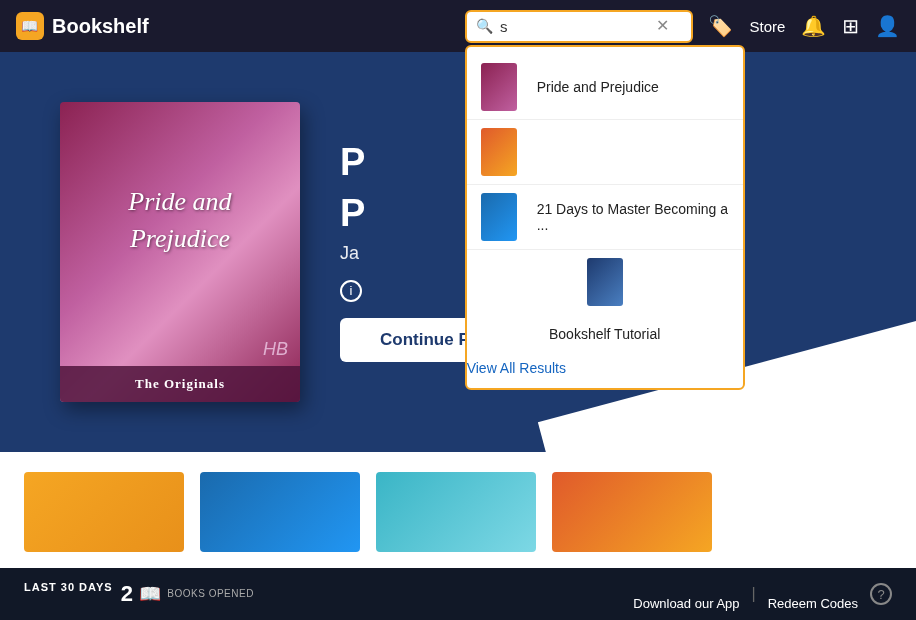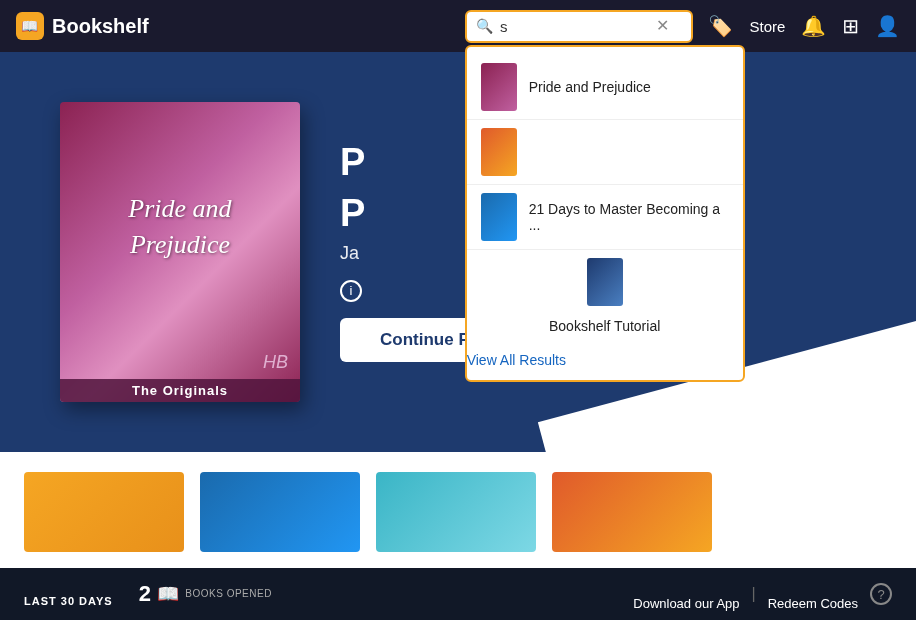--- a/index.html
+++ b/index.html
@@ -82,21 +82,21 @@
       border: 2.5px solid #f5a623;
       border-radius: 6px;
       z-index: 200;
       min-width: 280px;
       padding: 8px 0;
     }
     .search-result-item {
       display: flex;
       align-items: center;
       padding: 8px 14px;
-      gap: 12px;
+      gap: 20px;
       cursor: pointer;
       border-bottom: 1px solid #eee;
     }
     .search-result-item:last-of-type { border-bottom: none; flex-direction: column; }
     .result-thumbnail {
       width: 36px;
       height: 48px;
       border-radius: 3px;
       object-fit: cover;
       flex-shrink: 0;
@@ -170,21 +170,22 @@
       font-family: Georgia, 'Times New Roman', serif;
       font-style: italic;
       font-size: 26px;
       color: white;
       text-align: center;
       line-height: 1.4;
       text-shadow: 1px 1px 3px rgba(0,0,0,0.5);
     }
     .book-footer {
       background: rgba(80, 20, 60, 0.85);
-      padding: 4px 12px;
+      padding: 10px 12px;
+      font-family: Liberation Serif, serif;
     }
     .book-footer-text {
       color: white;
       font-size: 13px;
       font-weight: 600;
       text-align: center;
       letter-spacing: 1px;
     }
     .book-hb {
       color: #e0b0d0;
@@ -272,22 +273,22 @@
       height: 52px;
       display: flex;
       align-items: center;
       padding: 0 24px;
       position: absolute;
       bottom: 0;
       width: 100%;
     }
     .footer-left {
       display: flex;
-      align-items: flex-end;
-      gap: 26px;
+      align-items: flex-start;
+      gap: 8px;
     }
     .last-30-label {
       color: white;
       font-size: 11px;
       font-weight: 700;
       letter-spacing: 1px;
     }
     .books-opened {
       display: flex;
       align-items: center;

